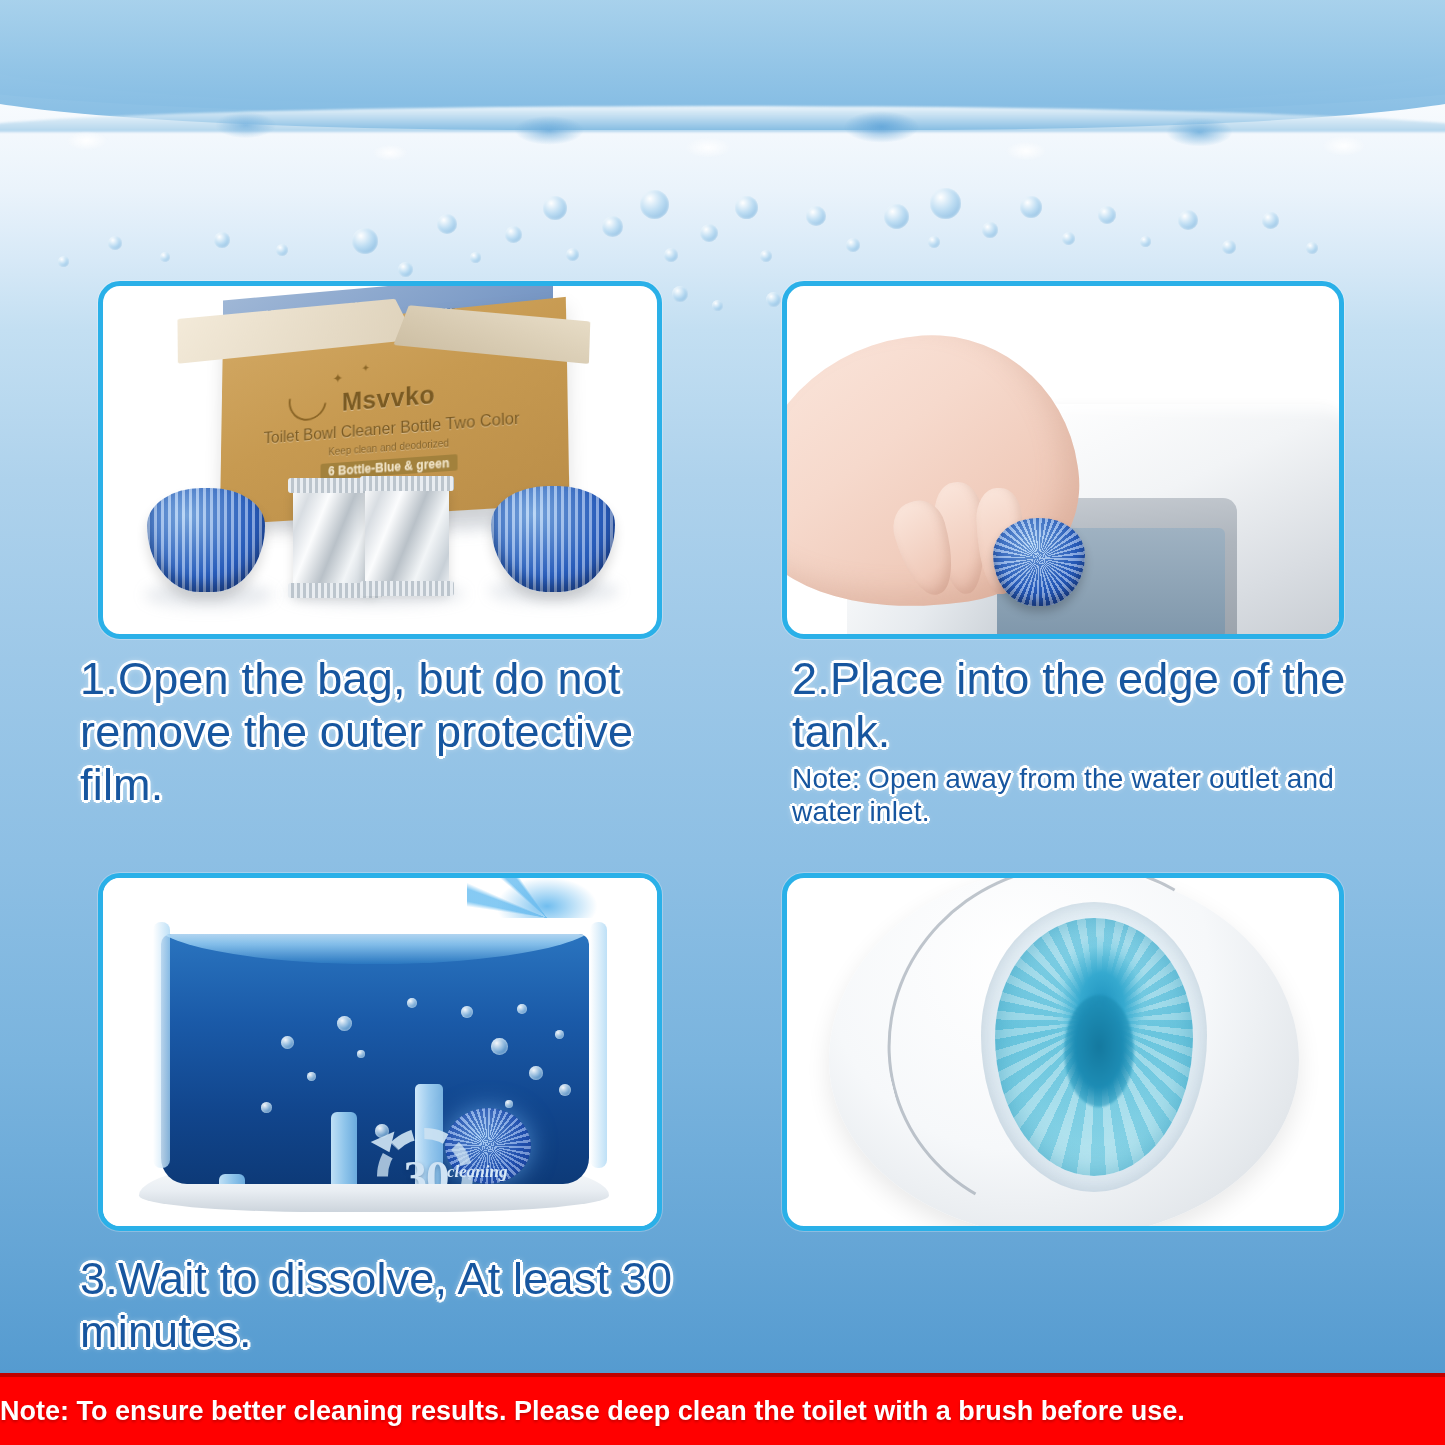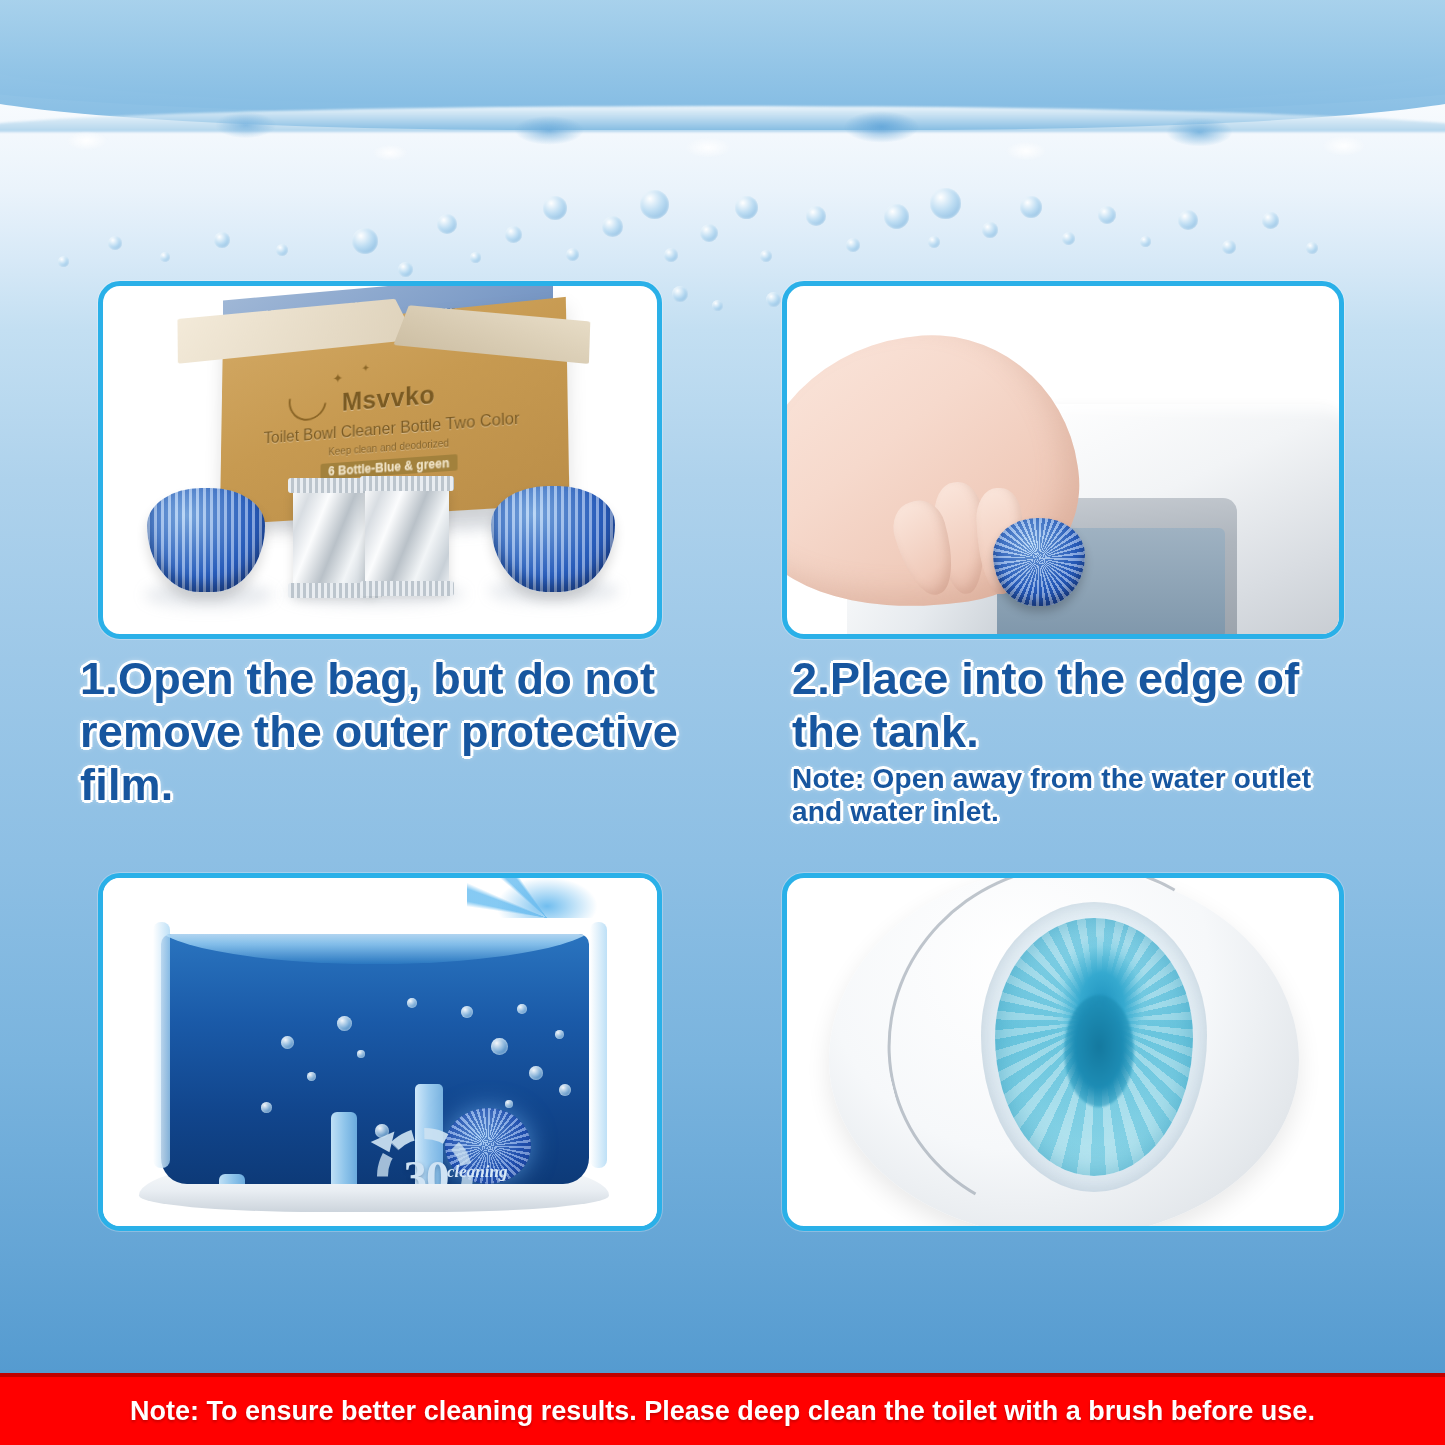--- a/index.html
+++ b/index.html
@@ -282,35 +282,35 @@
   }
   .bowl-swirl {
     position:absolute; left:50%; top:30%; width:70px; height:112px; margin-left:-30px;
     border-radius:50%;
     background:radial-gradient(ellipse at 50% 46%, #14799f 0%, #1d8cb4 48%, rgba(40,160,195,.35) 80%, transparent 94%);
     filter:blur(1px);
   }
 
   
   .caption {
-    position:absolute; color:#17569f; font-weight:bold;
+    position:absolute; color:#17569f; font-weight:normal;
     line-height:1.18; letter-spacing:.2px;
     text-shadow:
       -2px -2px 0 #fff, 2px -2px 0 #fff, -2px 2px 0 #fff, 2px 2px 0 #fff,
       -3px 0 0 #fff, 3px 0 0 #fff, 0 -3px 0 #fff, 0 3px 0 #fff,
       0 0 7px rgba(255,255,255,.95);
   }
   .cap-main { font-size:45px; }
   .cap-note { font-size:28px; margin-top:4px; }
 
   
   .banner {
     position:absolute; left:0; top:1373px; width:1445px; height:72px;
     background:#ff0000; border-top:4px solid #c00000;
-    display:flex; align-items:center; justify-content:center;
+    display:flex; align-items:center; 
   }
   .banner-text {
     color:#ffffff; font-size:27px; font-weight:bold; white-space:nowrap;
     text-shadow:0 2px 3px rgba(0,0,0,.22);
   }
 </style>
 </head>
 <body>
 
 <div id="page">
@@ -460,19 +460,20 @@
     </div>
   </div>
 
   <div class="caption cap-main" style="left:80px; top:652px; width:640px;">1.Open the bag, but do not remove the outer protective film.</div>
 
   <div style="position:absolute; left:792px; top:652px; width:560px;">
     <div class="caption cap-main" style="position:static;">2.Place into the edge of the tank.</div>
     <div class="caption cap-note" style="position:static;">Note: Open away from the water outlet and water inlet.</div>
   </div>
 
+  <div class="caption cap-main" style="left:80px; top:1252px; width:640px;">3.Wait to dissolve, At least 30 minutes.</div>
 
 
   <div class="banner">
     <div class="banner-text">Note: To ensure better cleaning results. Please deep clean the toilet with a brush before use.</div>
   </div>
 
 </div>
 
 </body></html>

